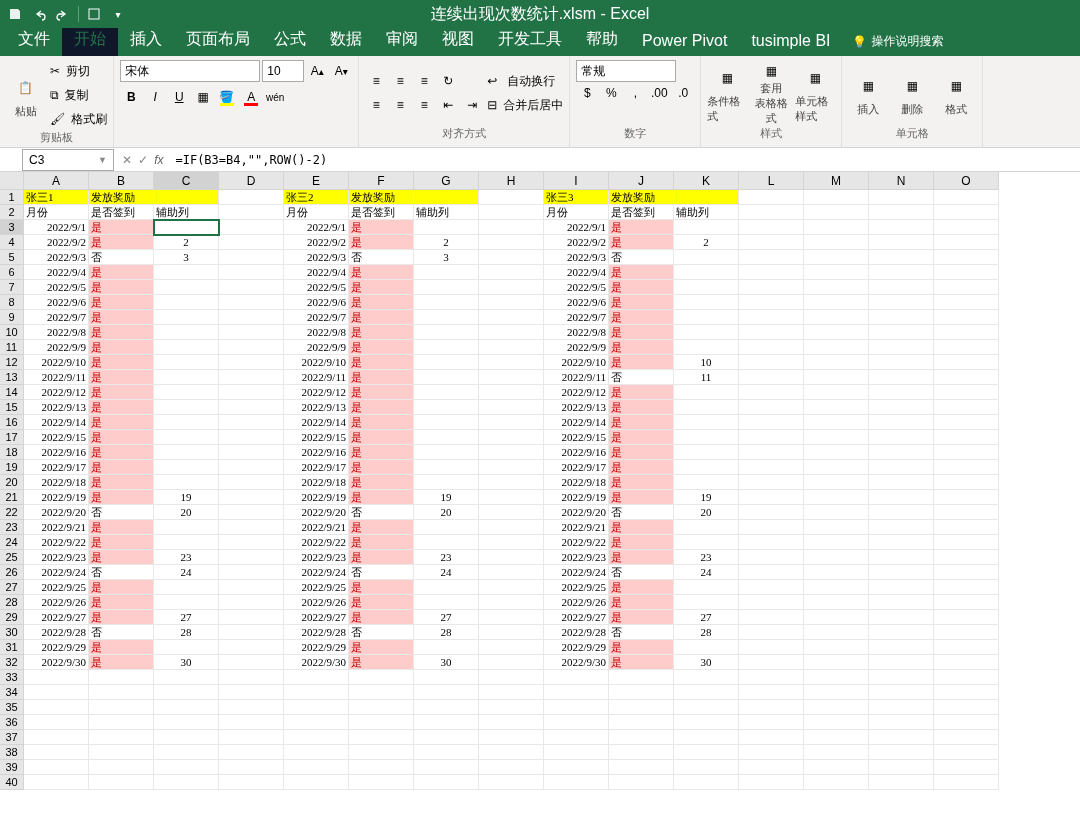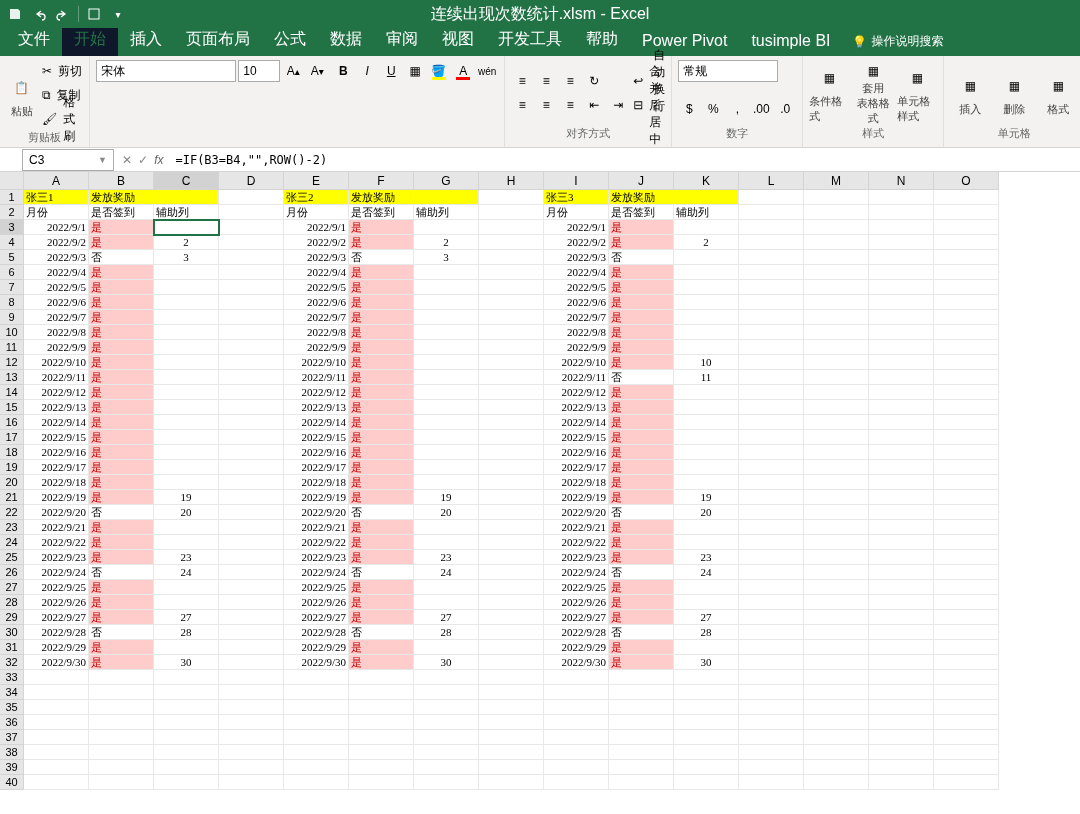--- a/index.html
+++ b/index.html
@@ -126,21 +126,21 @@
         <div class="small-row">
             <span>🖌</span>
             <span style="margin-left:4px;">格式刷</span>
           </div>
       </div>
     </div>
     <div class="ribbon-group-label">剪贴板</div>
   </div>
 
   <div class="ribbon-group">
-    <div class="ribbon-content" style="flex-direction:row;align-items:flex-start;gap:4px;">
+    <div class="ribbon-content" style="flex-direction:column;align-items:flex-start;gap:4px;">
       <div class="small-row">
         <input class="font-select" value="宋体" style="">
         <input class="size-select" value="10" style="">
         <div class="small-btn">A<sup>▴</sup></div>
         <div class="small-btn">A<sup>▾</sup></div>
       </div>
       <div class="small-row">
         <div class="small-btn">
             <b>B</b>
           </div>
@@ -185,21 +185,21 @@
         <div class="small-row">
             <span>⊟</span>
             <span style="margin-left:4px">合并后居中</span>
           </div>
       </div>
     </div>
     <div class="ribbon-group-label">对齐方式</div>
   </div>
 
   <div class="ribbon-group">
-    <div class="ribbon-content" style="flex-direction:column;align-items:flex-start;gap:16px;">
+    <div class="ribbon-content" style="flex-direction:column;align-items:flex-start;gap:0;">
       <input class="num-select" value="常规" style="">
       <div class="small-row">
         <div class="small-btn">$</div>
         <div class="small-btn">%</div>
         <div class="small-btn">,</div>
         <div class="small-btn">.00</div>
         <div class="small-btn">.0</div>
       </div>
     </div>
     <div class="ribbon-group-label">数字</div>

